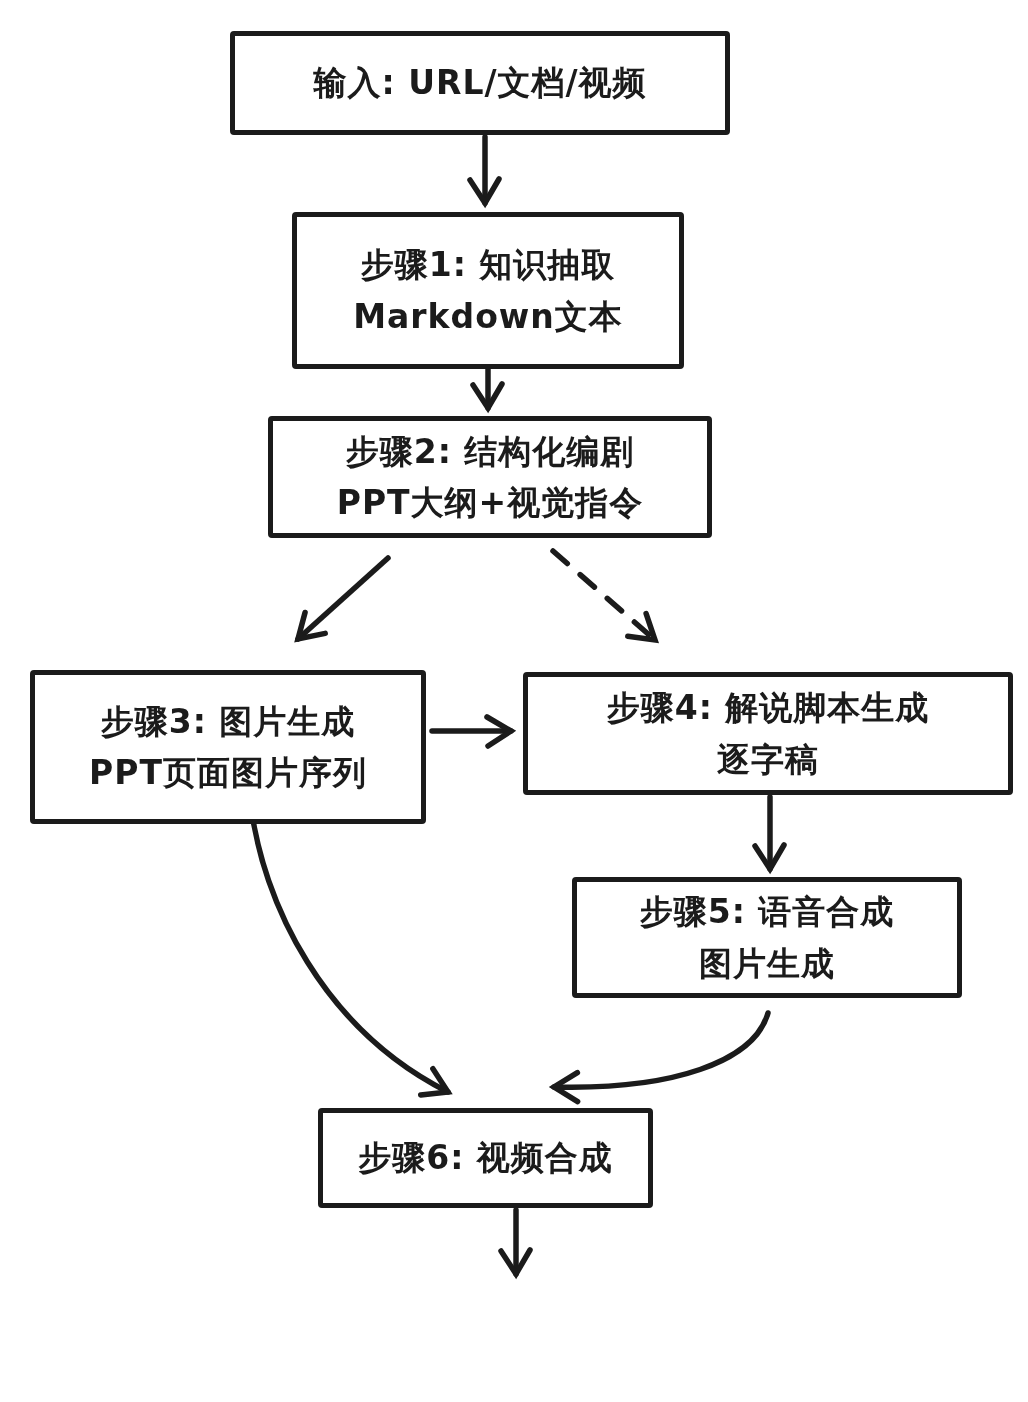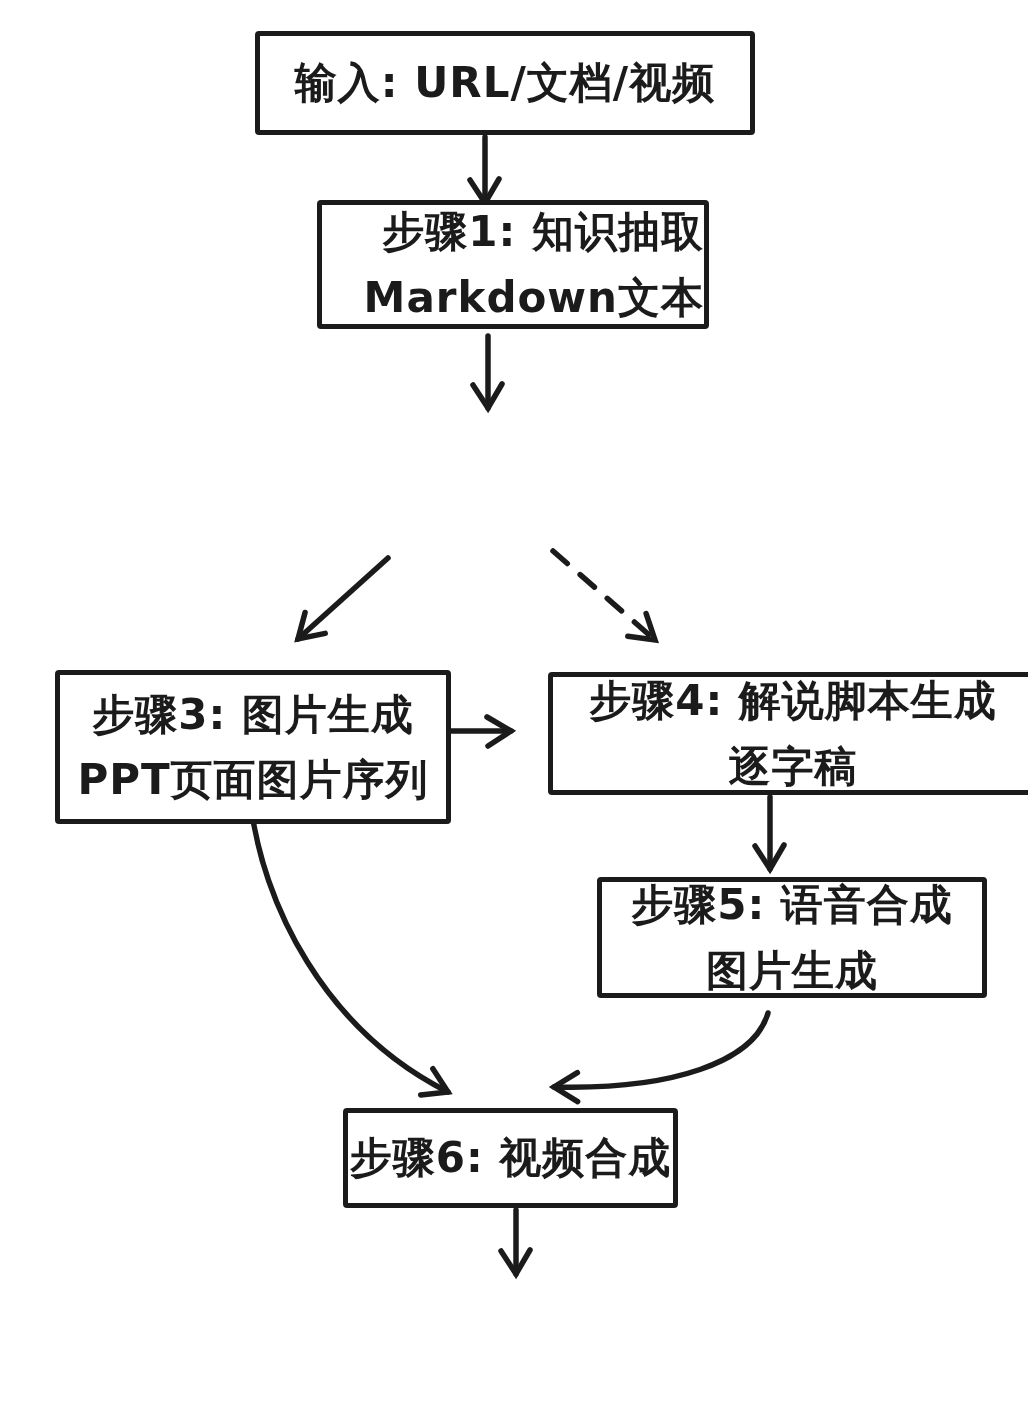--- a/index.html
+++ b/index.html
@@ -29,27 +29,26 @@
     border: 5px solid #1b1b1b;
     border-radius: 4px;
     background: #ffffff;
     color: #1b1b1b;
     display: flex;
     flex-direction: column;
     align-items: center;
     justify-content: center;
     text-align: center;
     font-weight: 700;
-    font-size: 42px;
+    font-size: 33px;
     line-height: 1.55;
     letter-spacing: 1px;
-    margin-left: 25px;
   }
   .node-input   { left: 230px; top:  31px;  width: 500px; height: 104px; }
-  .node-step1   { left: 292px; top: 200px;  width: 392px; height: 129px; align-items: flex-end; }
+  .node-step1   { left: 292px; top: 212px;  width: 392px; height: 157px; }
   .node-step2   { left: 268px; top: 416px;  width: 444px; height: 122px; }
   .node-step3   { left:  30px; top: 670px;  width: 396px; height: 154px; }
   .node-step4   { left: 523px; top: 672px;  width: 490px; height: 123px; }
   .node-step5   { left: 572px; top: 877px;  width: 390px; height: 121px; }
   .node-step6   { left: 318px; top: 1108px; width: 335px; height: 100px; }
   .node-output  { left: 342px; top: 1280px; width: 353px; height: 103px; }
   .edge {
     stroke: #1b1b1b;
     stroke-width: 5.5;
     fill: none;
@@ -84,20 +83,24 @@
 
   <div class="node node-input">
     <span>输入: URL/文档/视频</span>
   </div>
 
   <div class="node node-step1">
     <span>步骤1: 知识抽取</span>
     <span>Markdown文本</span>
   </div>
 
+  <div class="node node-step2">
+    <span>步骤2: 结构化编剧</span>
+    <span>PPT大纲+视觉指令</span>
+  </div>
 
   <div class="node node-step3">
     <span>步骤3: 图片生成</span>
     <span>PPT页面图片序列</span>
   </div>
 
   <div class="node node-step4">
     <span>步骤4: 解说脚本生成</span>
     <span>逐字稿</span>
   </div>

